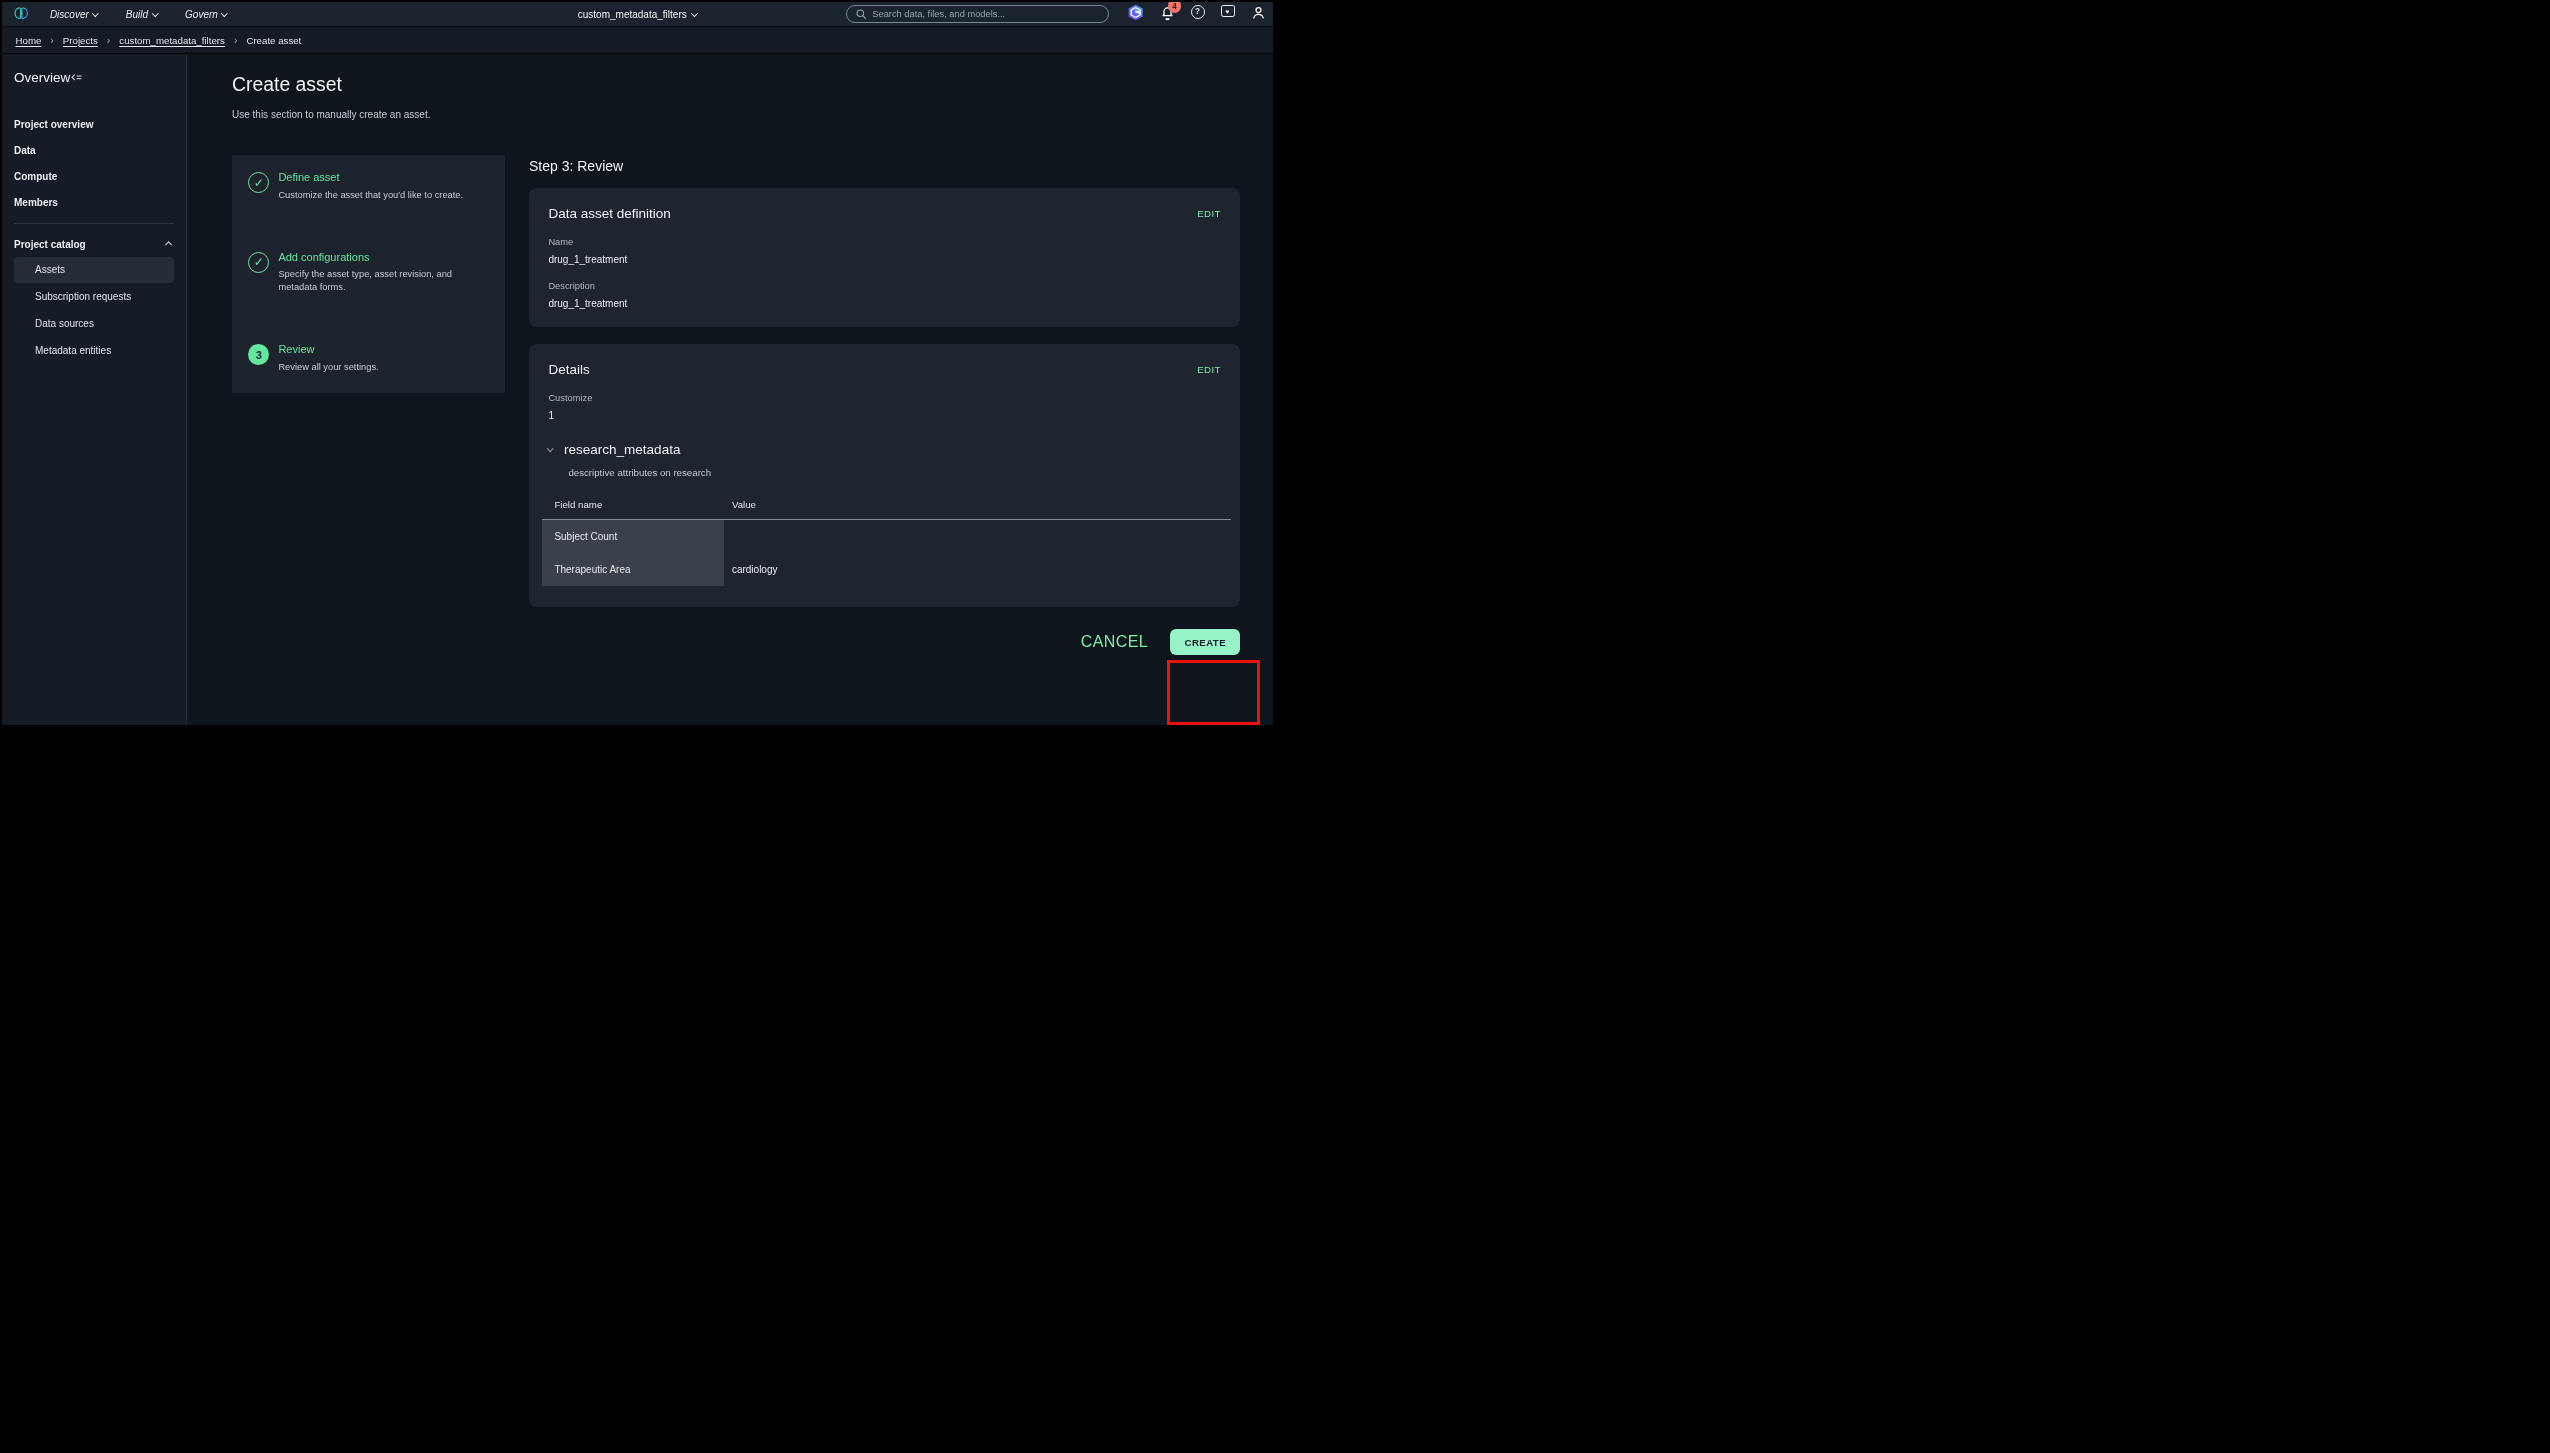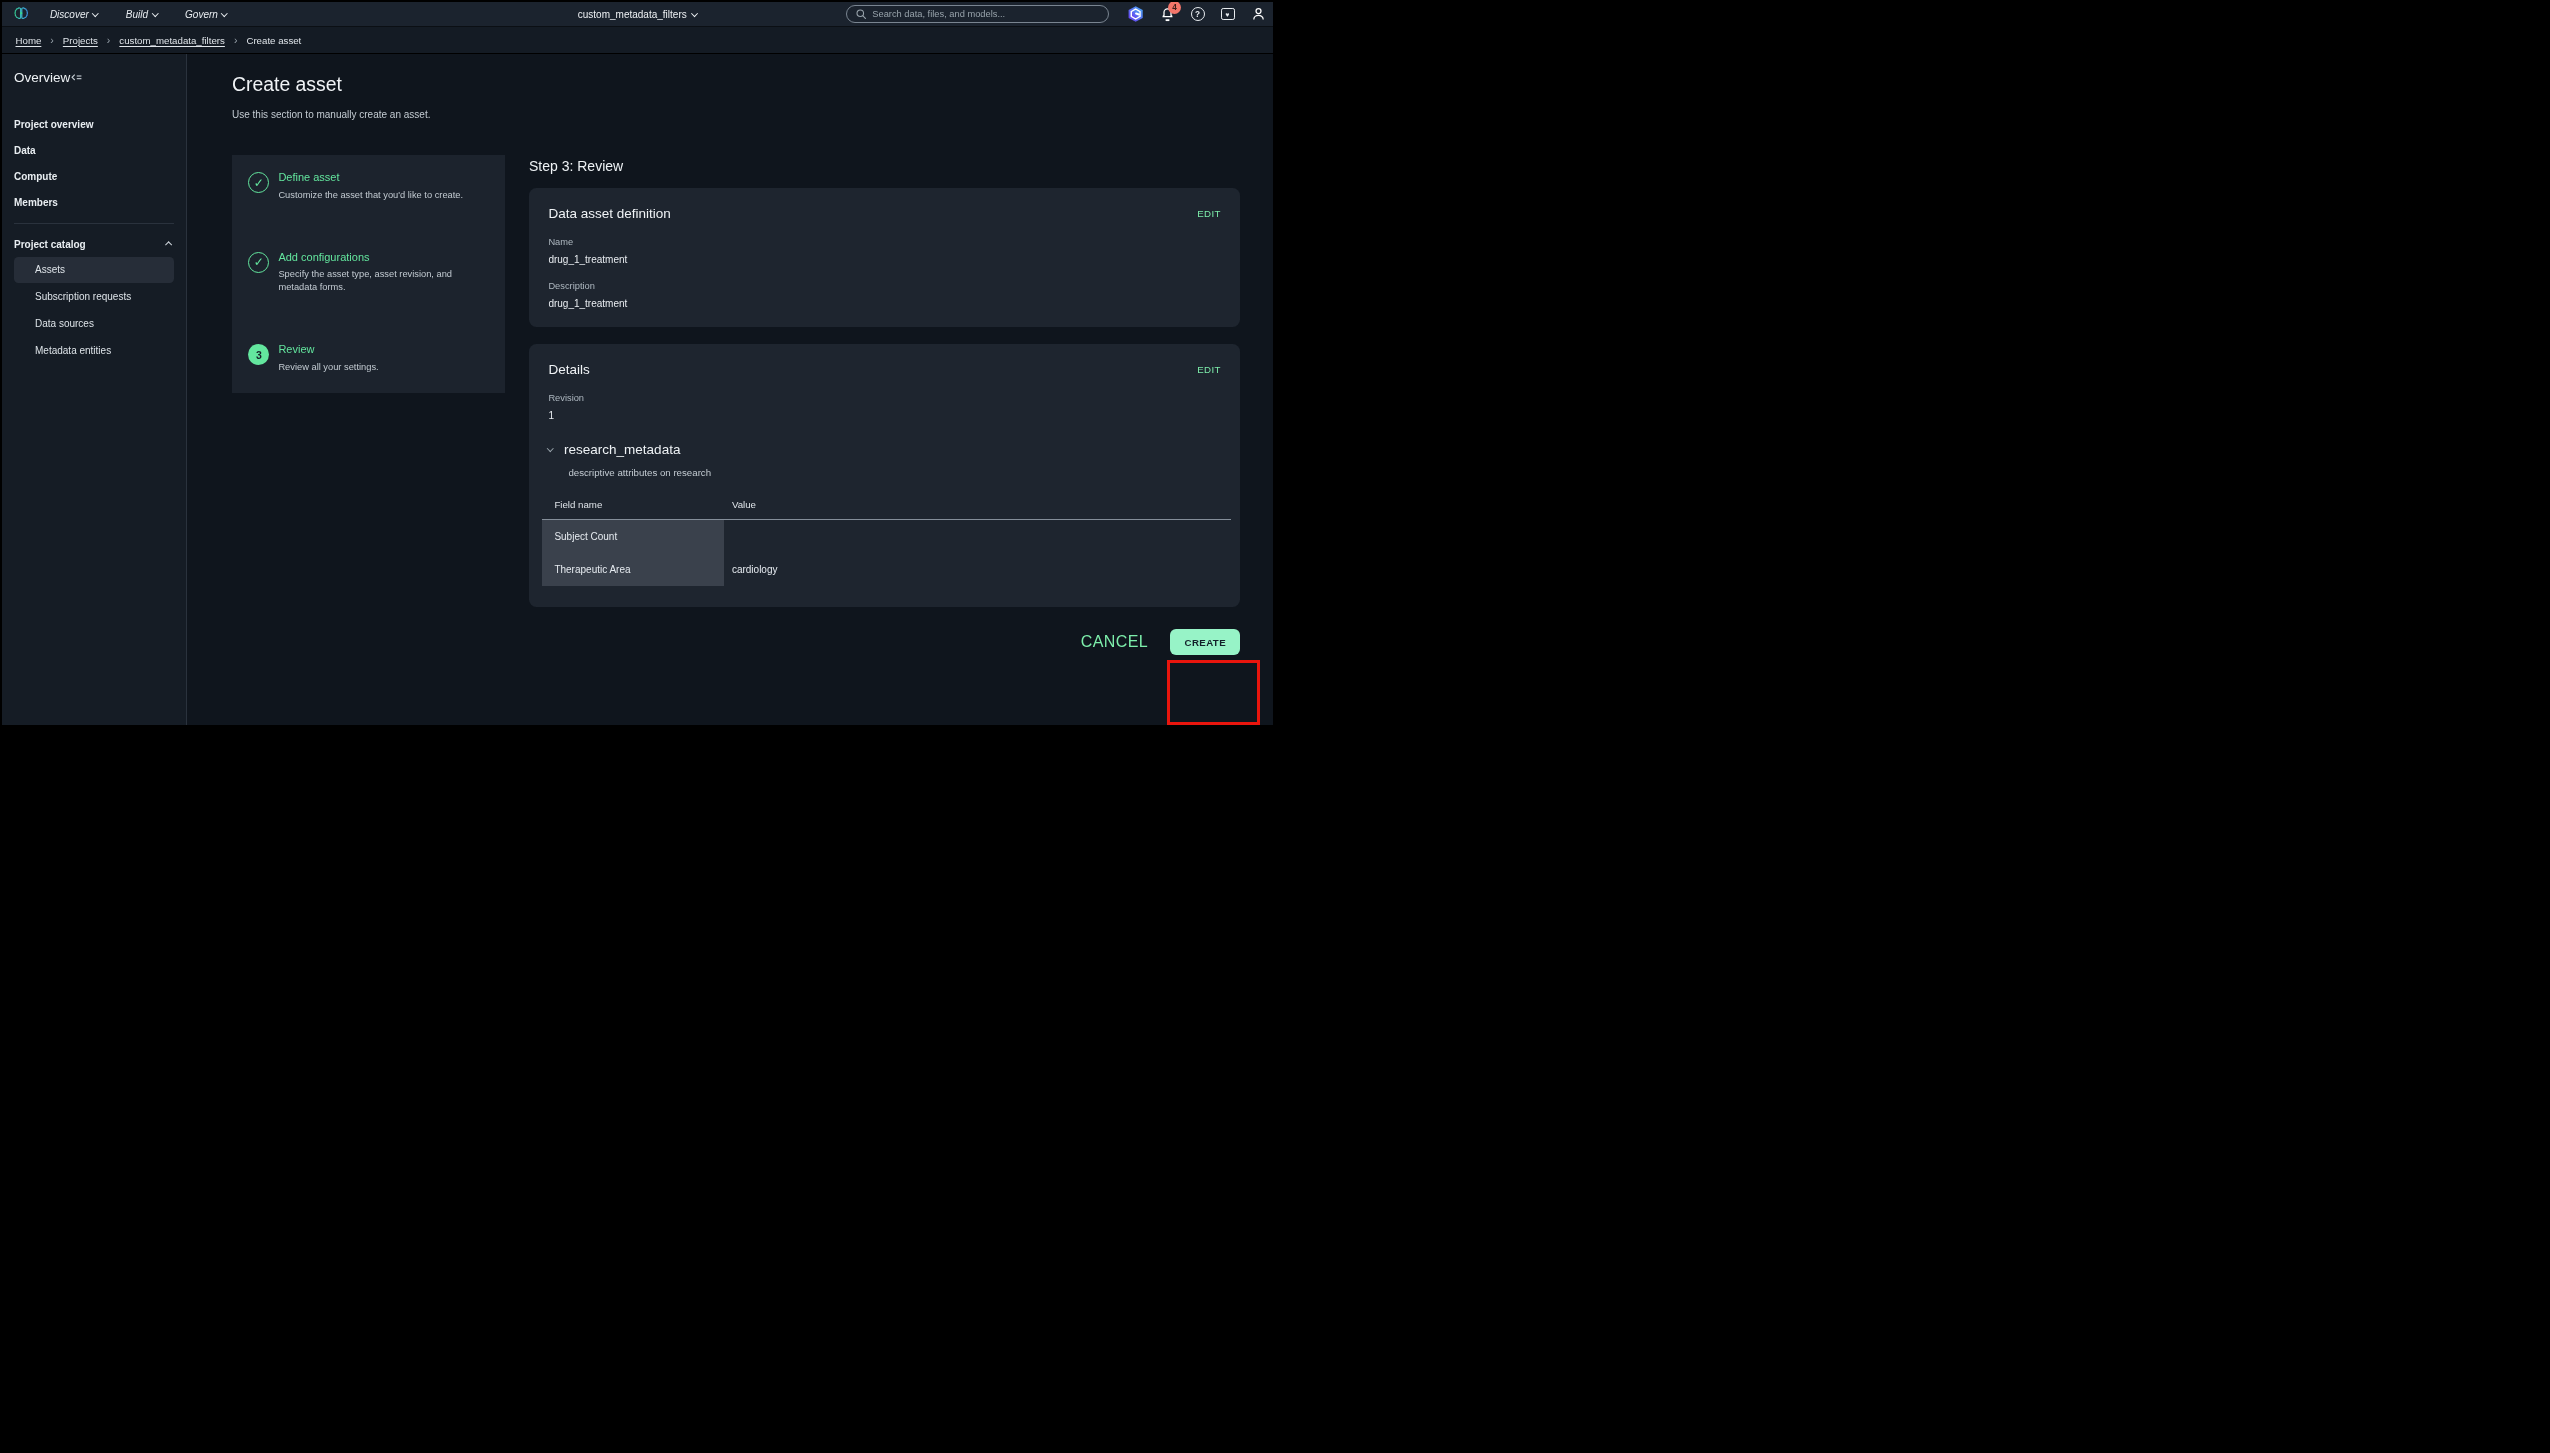--- a/index.html
+++ b/index.html
@@ -20,21 +20,21 @@
   }
   .logo { width:18px; height:18px; display:flex; align-items:center; justify-content:center; cursor:pointer; }
   .nav-menus { display:flex; gap:28px; margin-left:19.4px; }
   .nav-menu { display:flex; align-items:center; gap:4.5px; font-size:10px; color:#e9edf1; cursor:pointer;font-style:italic; }
   .chev { display:inline-block; width:4.5px; height:4.5px; border-right:1.2px solid currentColor; border-bottom:1.2px solid currentColor; transform:rotate(45deg) translate(-0.7px,-0.7px); }
   .chev.up { transform:rotate(-135deg) translate(-0.7px,-0.7px); }
   .proj-sel {
     position:absolute; left:50%; transform:translateX(-50%);
     display:flex; align-items:center; gap:6px; font-size:10px; color:#eef1f4; cursor:pointer;
   }
-  .topnav-right { margin-left:auto; display:flex; align-items:center; gap:16px; }
+  .topnav-right { margin-left:auto; display:flex; align-items:flex-start; gap:16px; }
   .search-box {
     width:263px; height:18.7px; border:0.7px solid #7a8591; border-radius:9.7px;
     display:flex; align-items:center; gap:6px; padding:0 9px; margin-right:3px;
   }
   .search-box input {
     background:transparent; border:none; outline:none; color:#cfd6dc;
     font-size:9.3px; width:100%; font-family:"Liberation Sans", sans-serif;
   }
   .search-box input::placeholder { color:#98a3ab; }
   .qicon { width:15.7px; height:15.7px; position:relative; cursor:pointer;
@@ -293,21 +293,21 @@
             <div class="field-value">drug_1_treatment</div>
           </div>
         </div>
 
         <div class="card">
           <div class="card-header">
             <span class="card-title">Details</span>
             <span class="edit-link">EDIT</span>
           </div>
           <div class="field">
-            <div class="field-label">Revision</div>
+            <div class="field-label">Customize</div>
             <div class="field-value">1</div>
           </div>
 
           <div class="meta-form">
             <div class="meta-head">
               <span class="chev"></span>
               <span class="meta-title">research_metadata</span>
             </div>
             <div class="meta-desc">descriptive attributes on research</div>
 

